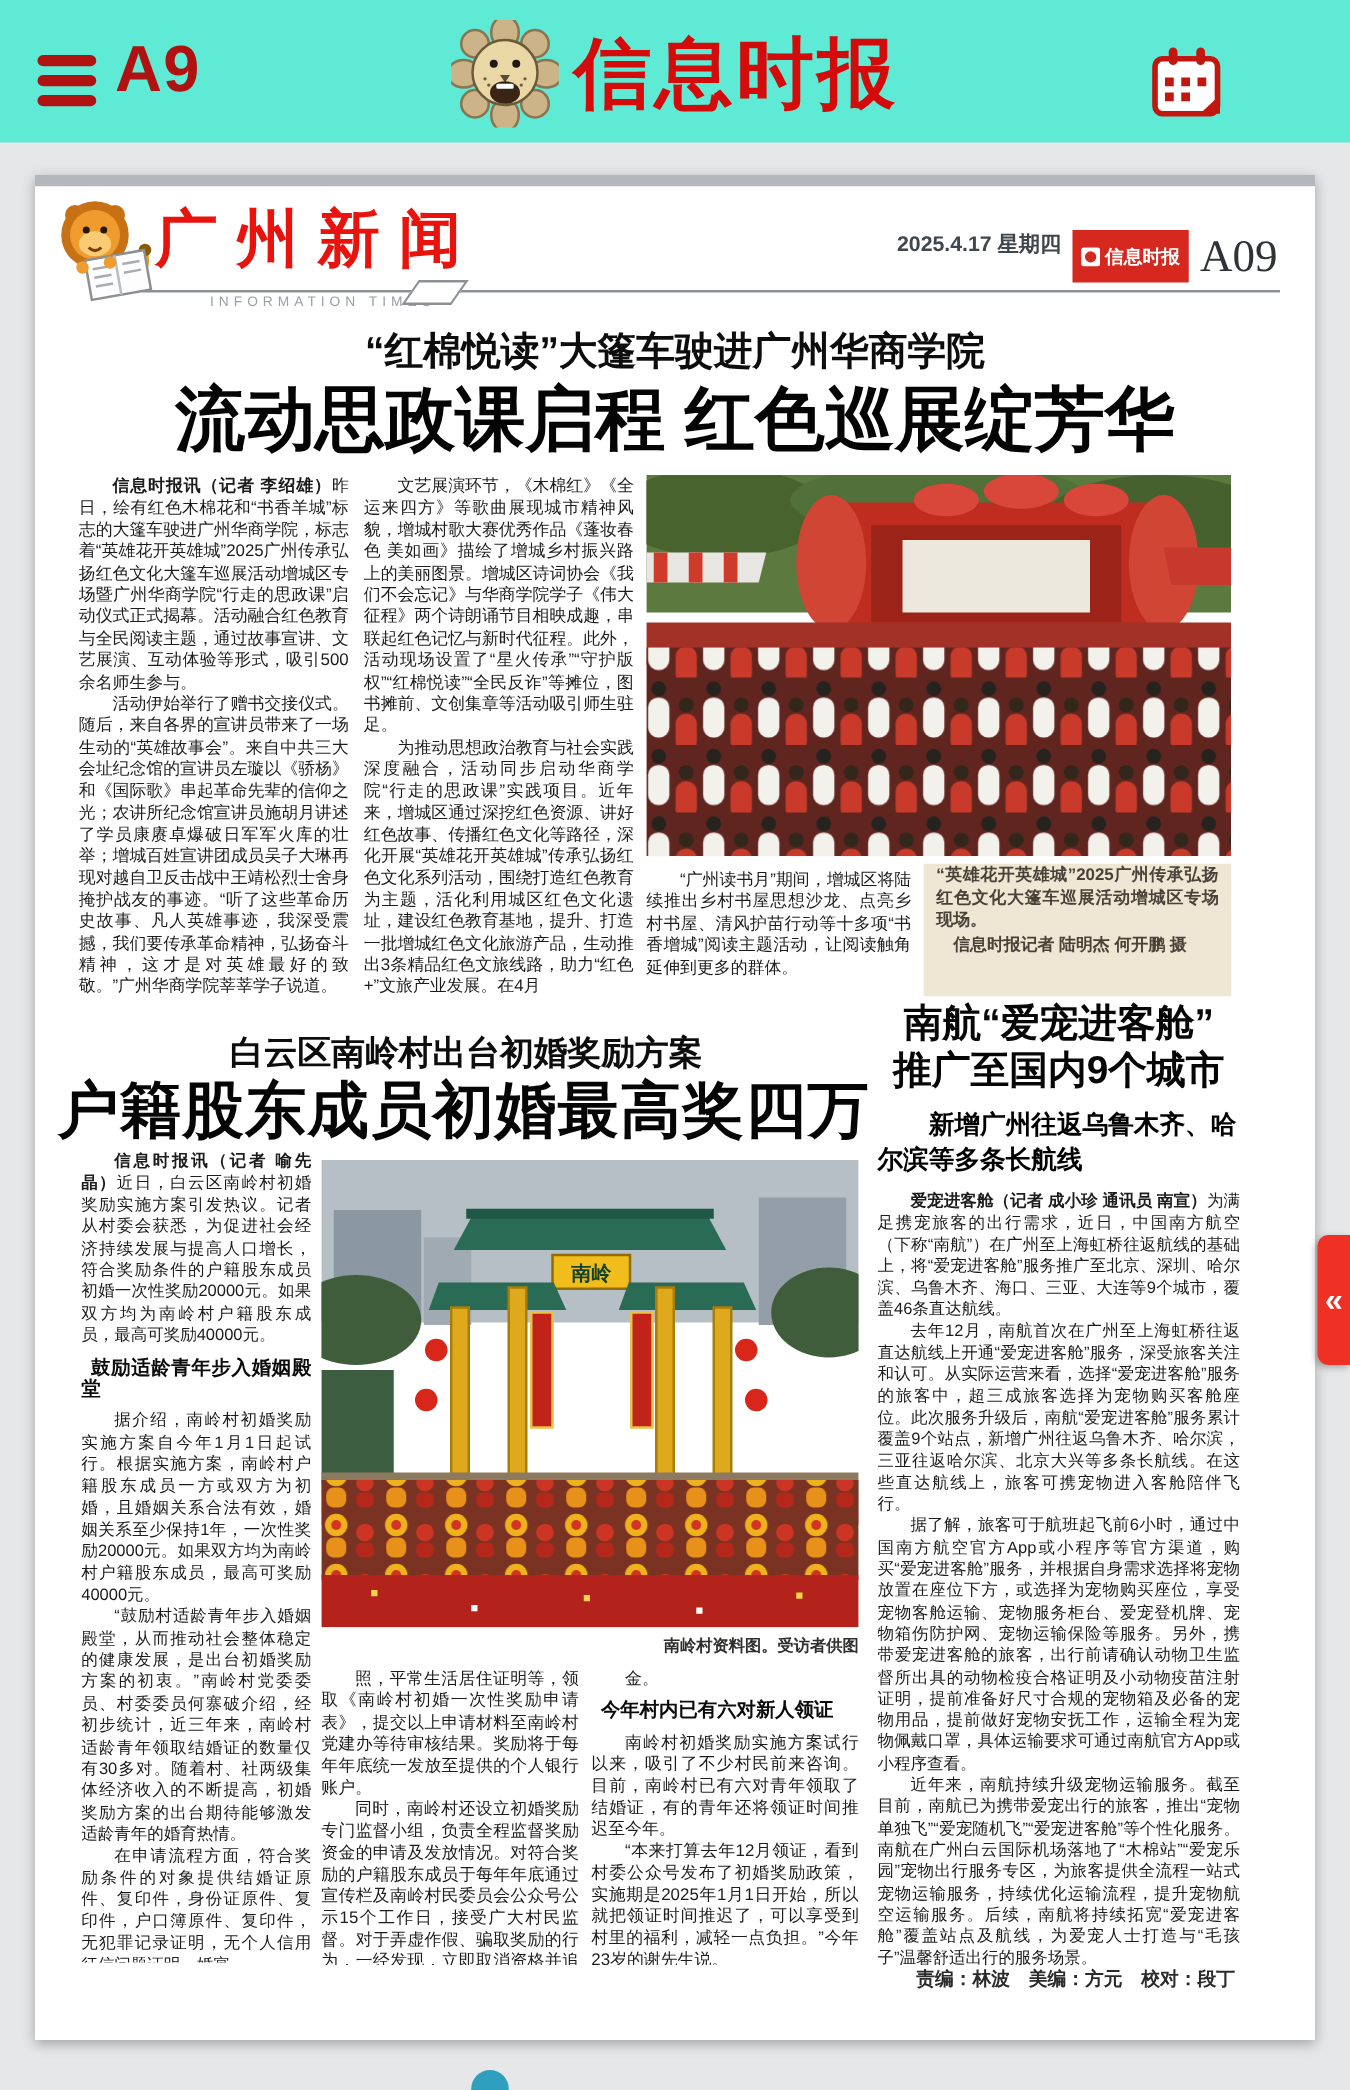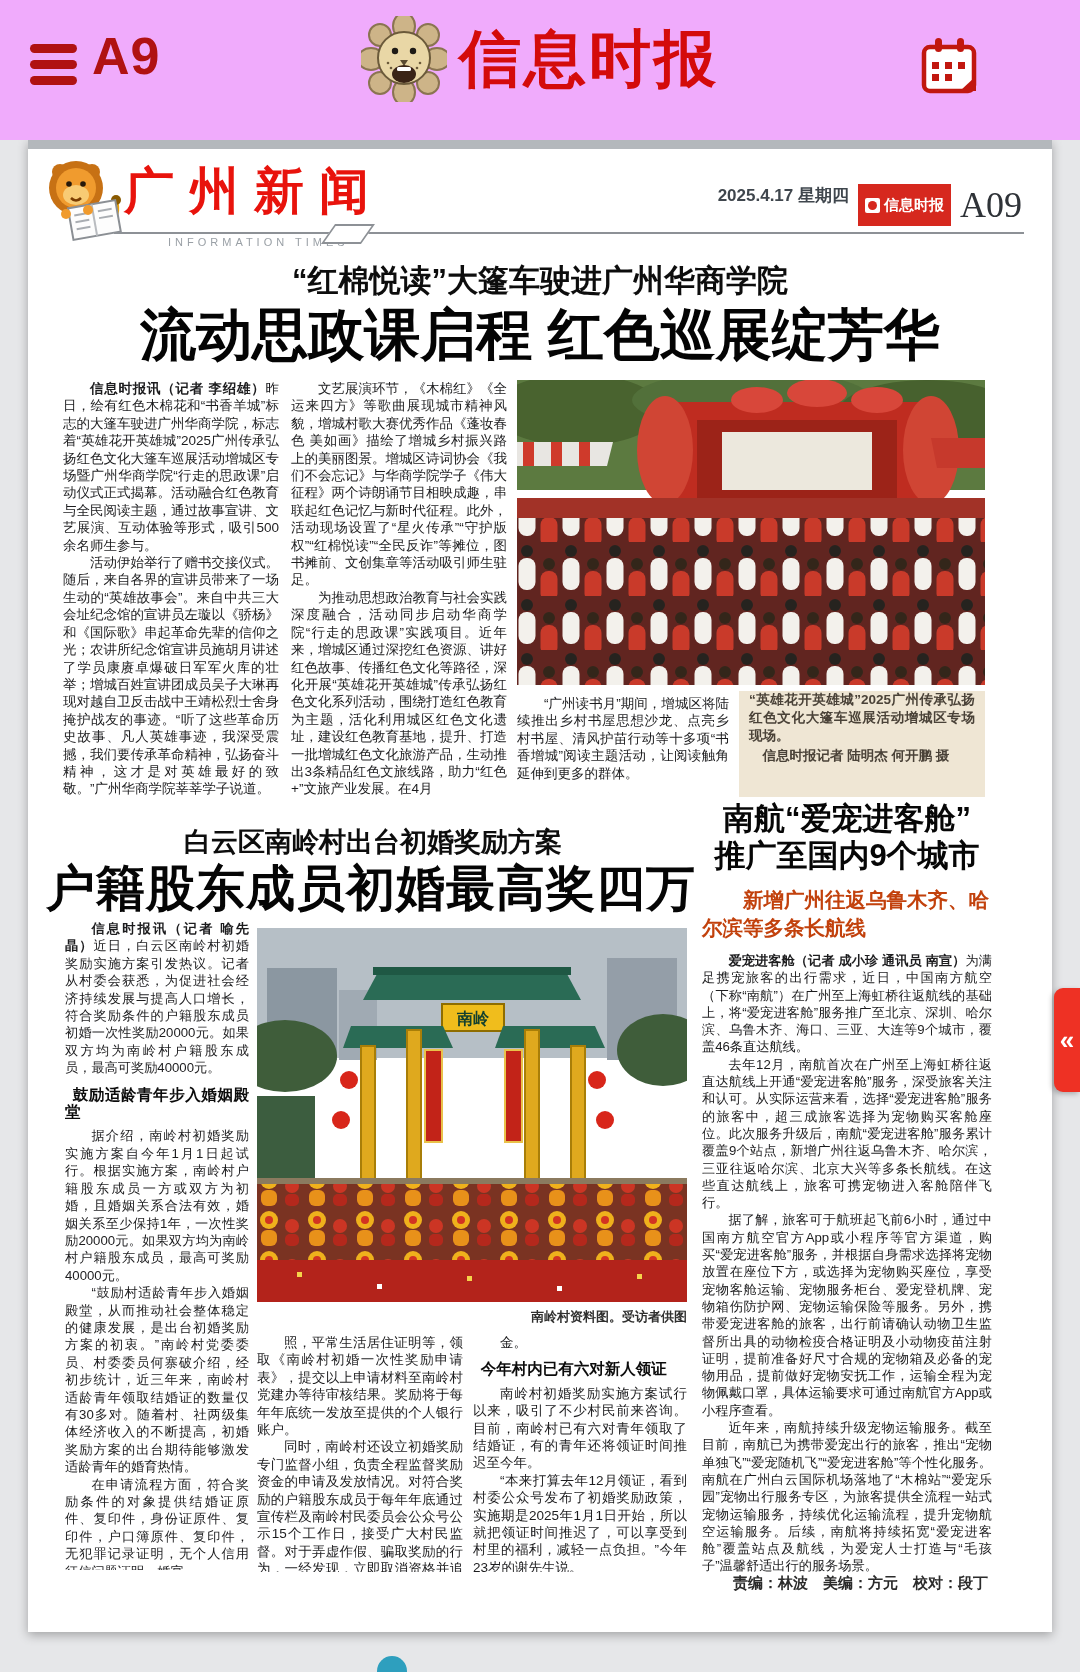--- a/index.html
+++ b/index.html
@@ -3,21 +3,21 @@
 <meta charset="utf-8">
 <style>
   html,body{margin:0;padding:0;}
   body{
     position:relative;width:1080px;height:1672px;overflow:hidden;
     background:#e6e7e9;
     font-family:"Liberation Sans","DejaVu Sans",sans-serif;
     -webkit-font-smoothing:antialiased;
   }
   
-  .topbar{position:absolute;left:0;top:0;width:1080px;height:140px;background:#f0abfc;z-index:5;}
+  .topbar{position:absolute;left:0;top:0;width:1080px;height:114px;background:#5eead4;z-index:5;}
   .hamburger{position:absolute;left:30px;top:44px;width:50px;height:42px;cursor:pointer;}
   .hamburger .bar{width:47px;height:9px;background:#b01212;border-radius:5px;margin:0 0 7px 0;}
   .pageLabel{position:absolute;left:92px;top:26px;font-size:52px;color:#b01212;font-weight:600;letter-spacing:1px;}
   .brand{position:absolute;left:50%;top:16px;transform:translateX(-50%);display:flex;align-items:center;gap:12px;}
   .brandTitle{font-size:62px;font-weight:900;color:#d40b0b;letter-spacing:3px;}
   .calBtn{position:absolute;right:100px;top:36px;width:60px;height:62px;cursor:pointer;}
   
   .stage{position:absolute;left:0;top:135px;width:1080px;height:1537px;background:#e6e7e9;}
   .page{position:absolute;left:28px;top:5px;width:1024px;height:1492px;background:#ffffff;box-shadow:0 3px 10px rgba(0,0,0,.3);}
   .topstrip{position:absolute;left:0;top:0;width:100%;height:9px;background:#b4b8bc;}
@@ -53,21 +53,21 @@
   .a2kicker{position:absolute;left:25px;top:684px;width:640px;text-align:center;font-size:27px;font-weight:700;color:#0d0d0d;}
   .a2title{position:absolute;left:12px;top:716px;width:662px;text-align:center;font-size:49px;font-weight:900;color:#050505;letter-spacing:1px;}
   .a2c1{position:absolute;left:37px;top:780px;width:184px;height:650px;font-size:13.2px;}
   .a2photo{position:absolute;left:229px;top:788px;width:430px;height:374px;overflow:hidden;text-align:center;}
   .a2cap{position:absolute;left:229px;top:1168px;width:430px;text-align:right;font-size:13px;font-weight:700;color:#30302f;}
   .a2m1{position:absolute;left:229px;top:1194px;width:206px;height:238px;}
   .a2m2{position:absolute;left:445px;top:1194px;width:214px;height:238px;}
   
   .a3{position:absolute;left:674px;top:660px;width:290px;height:772px;}
   .a3 h2{margin:0;text-align:center;font-size:31px;font-weight:900;color:#060606;line-height:37px;}
-  .a3sub{margin:12px 0 10px;font-size:20.5px;font-weight:800;line-height:28px;color:#c2410c;text-indent:2em;text-align:left;}
+  .a3sub{margin:12px 0 10px;font-size:20.5px;font-weight:800;line-height:28px;color:#000000;text-indent:2em;text-align:left;}
   .a3body{font-size:13.2px;line-height:17.3px;}
   .credits{position:absolute;top:1434px;right:64px;font-size:15px;font-weight:700;color:#2b2b2b;}
   
   .sideTab{position:absolute;right:0;top:988px;width:26px;height:104px;background:#ee3124;border-radius:9px 0 0 9px;
            display:flex;align-items:center;justify-content:center;color:#fff;font-size:26px;font-weight:700;cursor:pointer;
            box-shadow:-2px 2px 5px rgba(0,0,0,.25);z-index:6;}
   .fab{position:absolute;left:377px;top:1656px;width:30px;height:30px;border-radius:50%;background:#2e9fbe;z-index:6;cursor:pointer;}
   svg{display:block;}
 </style>
 </head>

